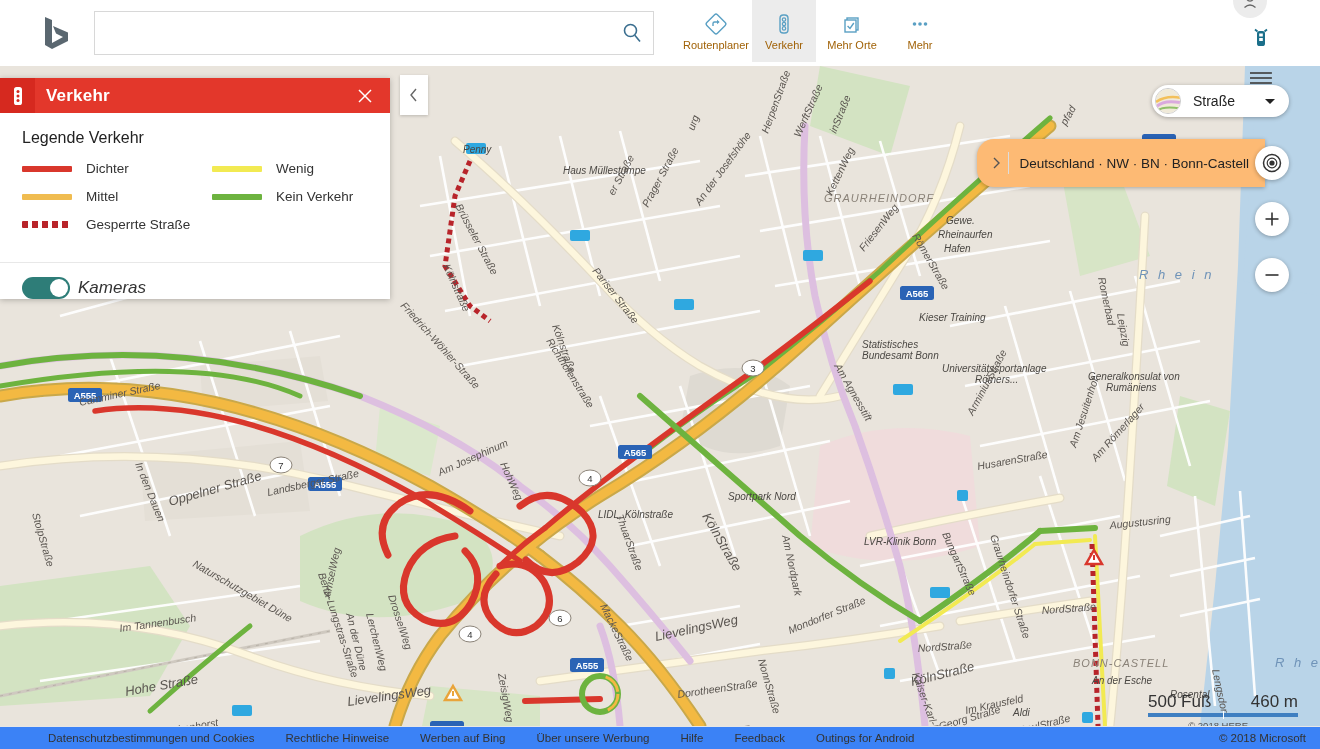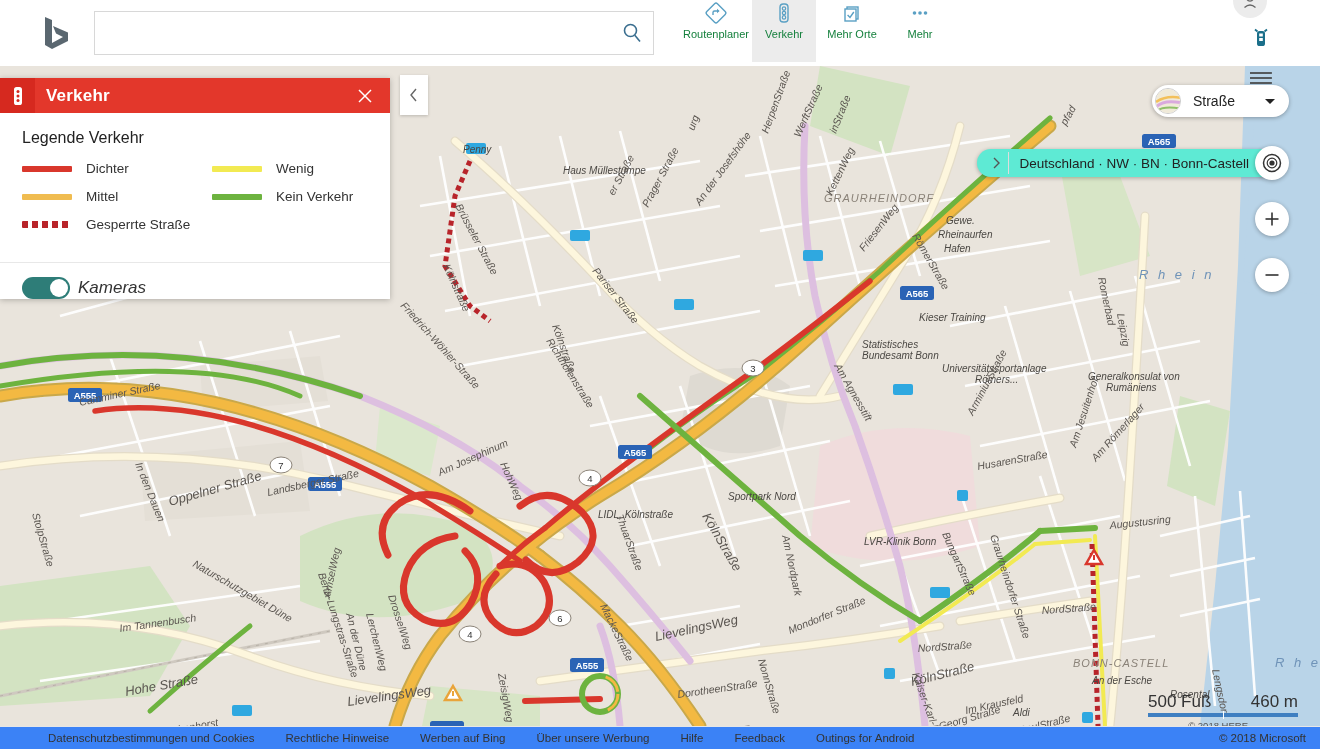--- a/index.html
+++ b/index.html
@@ -25,22 +25,22 @@
   .searchbar input {
     flex: 1; border: 0; outline: none; height: 42px;
     font-size: 15px; padding: 0 14px; color: #222;
     font-family: "Liberation Sans", sans-serif; background: transparent;
   }
   .search-icon { width: 42px; height: 42px; display: flex; align-items: center; justify-content: center; cursor: pointer; }
 
   .nav { display: flex; align-items: flex-start; margin-left: 26px; height: 66px; }
   .navitem {
     width: 64px; height: 62px; display: flex; flex-direction: column;
-    align-items: center; justify-content: flex-start; gap: 2px;
-    cursor: pointer; color: #15803d;
+    align-items: center; justify-content: center; gap: 2px;
+    cursor: pointer; color: #a16207;
   }
   .navitem.wide { width: 72px; }
   .navitem.active { background: #ececec; }
   .navitem .lbl { font-size: 11px; line-height: 12px; white-space: nowrap; }
   .navicon { height: 26px; display: flex; align-items: center; justify-content: center; }
 
   .header-right { margin-left: auto; display: flex; align-items: center; gap: 0; padding-right: 20px; flex-direction: column; }
   .lang { font-size: 14px; color: #333; padding: 0 16px; cursor: pointer; }
   .avatar {
     width: 34px; height: 34px; border-radius: 50%; background: #ececec;
@@ -116,21 +116,21 @@
     border: 1px solid #ccc;
   }
   .style-label { font-size: 14px; color: #222; margin: 0 26px 0 12px; }
   .caret { width: 18px; margin-right: 6px; display: flex; justify-content: center; }
 
   .breadcrumb-wrap {
     position: absolute; right: 31px; top: 146px; z-index: 25;
     display: flex; align-items: center; height: 34px;
   }
   .breadcrumb {
-    height: 28px; background: #5eead4; border-radius: 17px 0 0 17px;
+    height: 48px; background: #fdba74; border-radius: 17px 0 0 17px;
     display: flex; align-items: center; padding: 0 16px 0 6px;
     box-shadow: 0 1px 4px rgba(0,0,0,.28); font-size: 13.5px; color: #222;
     margin-right: -10px;
   }
   .bc-arrow { width: 26px; display: flex; align-items: center; justify-content: center;
     border-right: 1px solid #ddd; height: 22px; margin-right: 10px; cursor: pointer; }
   .locate-btn {
     width: 34px; height: 34px; border-radius: 50%; background: #fff;
     box-shadow: 0 1px 4px rgba(0,0,0,.3); display: flex; align-items: center;
     justify-content: center; cursor: pointer; position: relative; z-index: 2;

